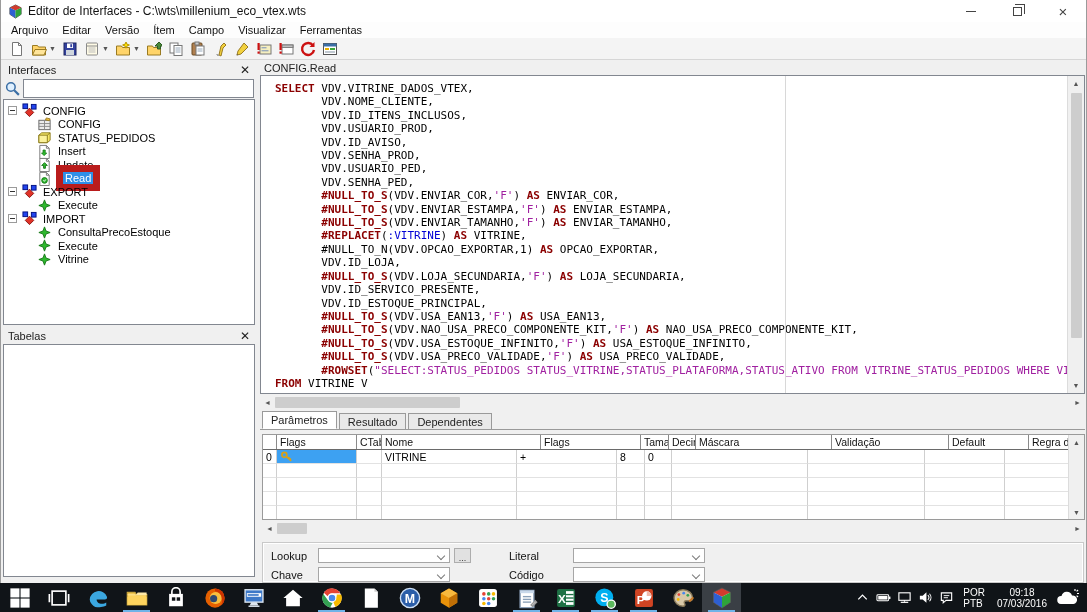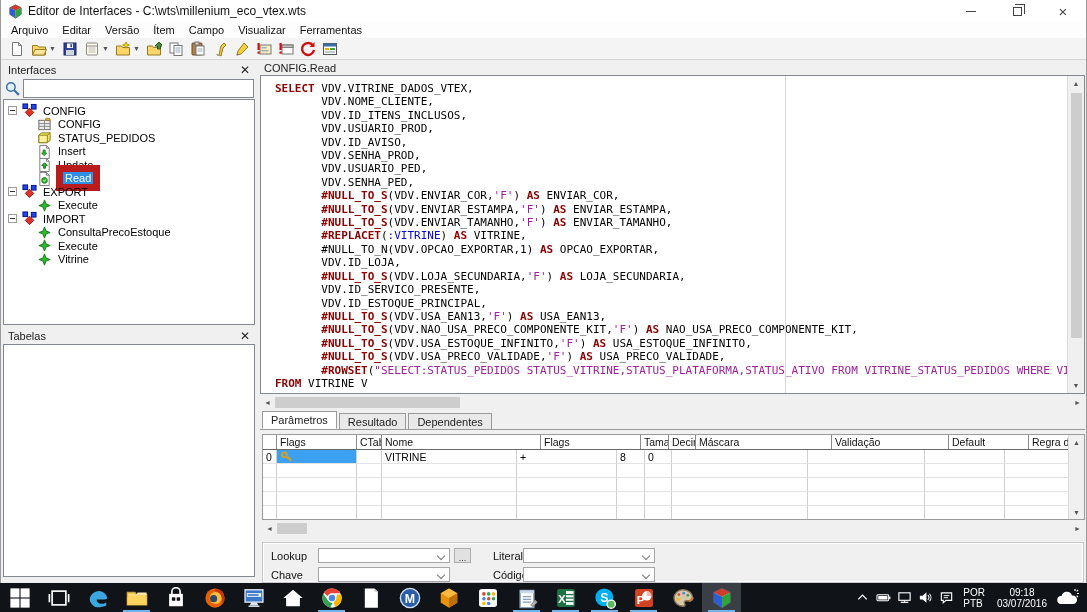--- a/index.html
+++ b/index.html
@@ -81,21 +81,21 @@
   .grid-cell.sel{background:#3da1f2;}
   .grid-cell .keyicon{width:14px;height:14px;}
   .grid-vscroll{position:absolute;right:0;top:0;bottom:0;width:16px;background:#f0f0f0;border-left:1px solid #dcdcdc;display:flex;flex-direction:column;align-items:center;justify-content:space-between;}
   .grid-vscroll .arr{font-size:7px;color:#555;height:14px;display:flex;align-items:center;}
   .grid-hscroll{top:461px;left:2px;}
 
   .form-box{position:absolute;left:2px;right:2px;top:482px;height:41px;border:1px solid #c9c9c9;box-shadow:inset 0 0 0 1px #fff;background:#f0f0f0;padding:4px 0 0 8px;}
   .form-row{display:flex;align-items:center;height:17px;margin-bottom:2px;}
   .form-label{font-size:11px;color:#111;}
   .lbl1{width:40px;}
-  .lbl2{width:30px;margin-left:22px;}
+  .lbl2{width:64px;margin-left:38px;}
   .combo{width:132px;height:15px;background:#fff;border:1px solid #a6a6a6;position:relative;}
   .combo:after{content:"";position:absolute;right:5px;top:4px;width:5px;height:5px;border-right:1px solid #7a7a7a;border-bottom:1px solid #7a7a7a;transform:rotate(45deg);}
   .combo1{margin-left:7px;}
   .ellipsis-btn{width:17px;height:15px;background:#e1e1e1;border:1px solid #adadad;font-size:9px;line-height:9px;text-align:center;color:#333;margin-left:4px;padding-top:5px;}
 
   
   .taskbar{position:absolute;left:0;top:583px;width:100%;height:29px;background:#101418;display:flex;align-items:stretch;}
   .tb-item{width:39px;height:100%;display:flex;align-items:center;justify-content:center;position:relative;flex:0 0 auto;}
   .tb-item.active{background:#3a3f45;}
   .tb-item .underline{position:absolute;bottom:0;left:6px;right:6px;height:2px;background:#6fb3e8;}
@@ -836,21 +836,21 @@
             </svg>
           </span>
         </div>
       </div>
     <div class="tray-lang">
       <div>POR</div>
       <div>PTB</div>
     </div>
     <div class="tray-clock">
       <div>09:18</div>
-      <div>03/07/2016</div>
+      <div>07/03/2016</div>
     </div>
     <div class="tray-weather">
         <svg viewBox="0 0 24 22">
           <g stroke="#fff" stroke-width="1.2">
             <line x1="19" y1="2" x2="19" y2="4"></line>
             <line x1="23" y1="6.5" x2="21" y2="6.5"></line>
             <line x1="22" y1="3" x2="20.6" y2="4.4"></line>
             <line x1="22" y1="10" x2="20.6" y2="8.6"></line>
           </g>
           <path d="M5 17a4 4 0 0 1 .5-8A5.5 5.5 0 0 1 16 8.5 4.2 4.2 0 0 1 17.5 17z" fill="#fff"></path>

